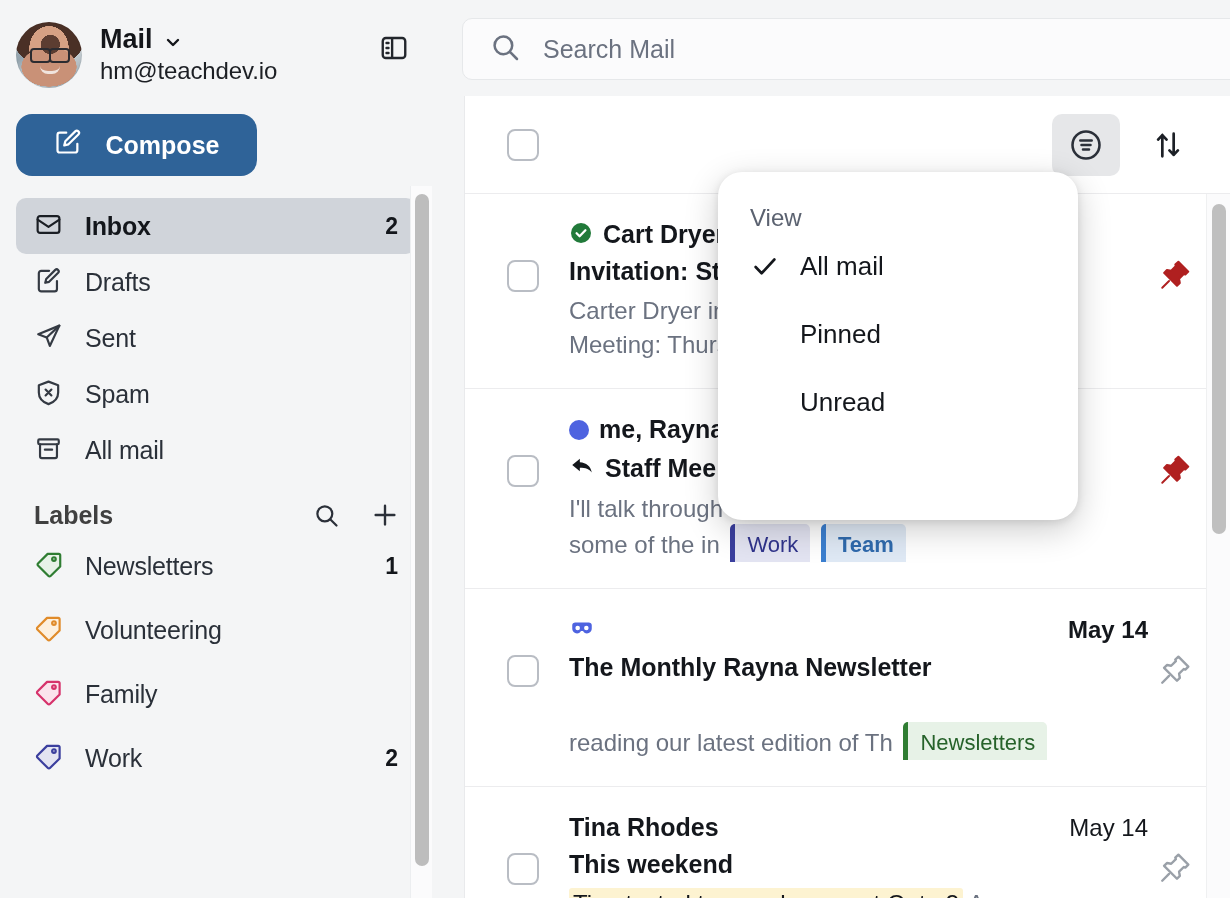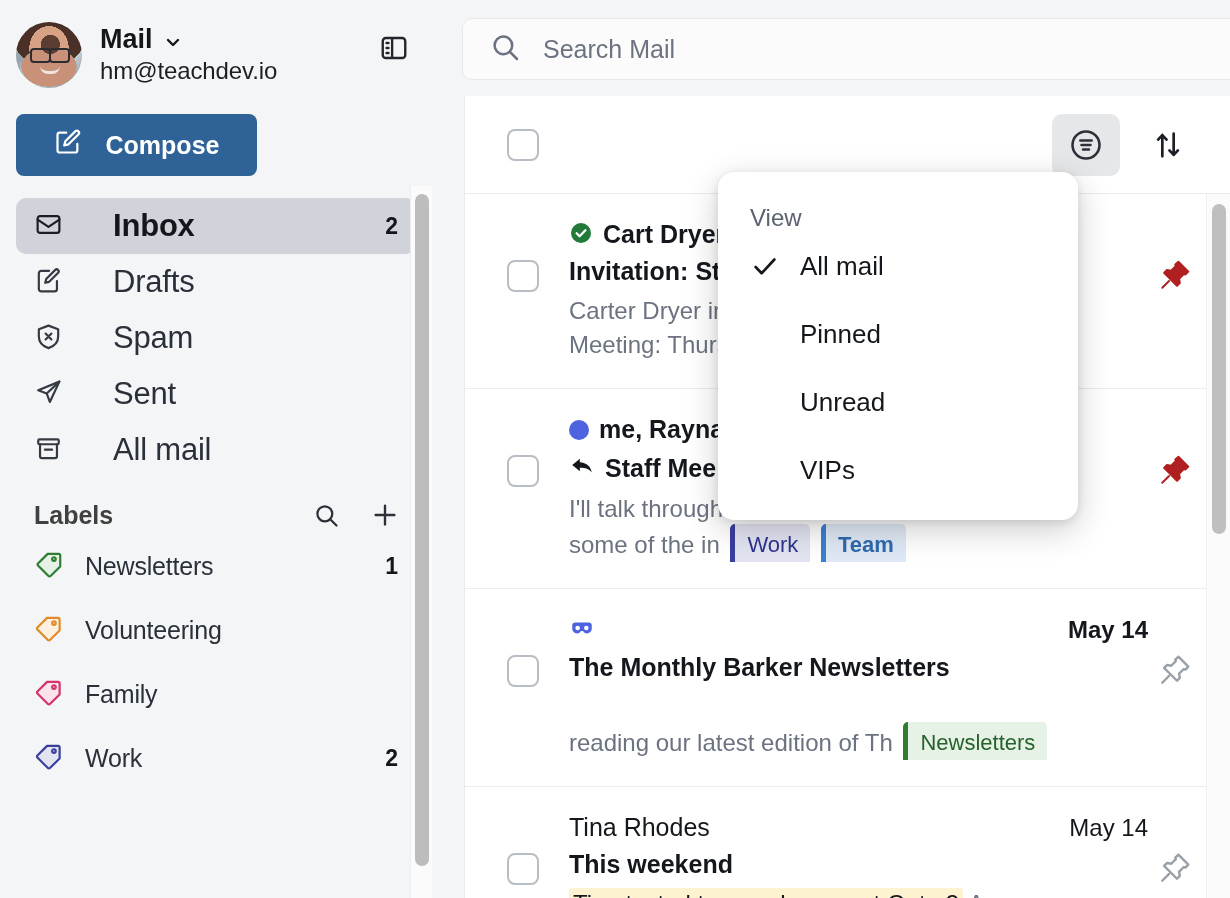--- a/index.html
+++ b/index.html
@@ -68,34 +68,34 @@
   }
   .panel-toggle {
     margin-left: auto; width: 40px; height: 40px;
     display:flex; align-items:center; justify-content:center;
     cursor: pointer; align-self: flex-start; margin-top: 14px;
   }
 
   .compose {
     margin: 18px 16px 0 16px;
     height: 62px; width: 241px;
-    background: #2f6398; color:#fff; border: none; border-radius: 8px;
+    background: #2f6398; color:#fff; border: none; border-radius: 16px;
     display:flex; align-items:center; justify-content:center; gap: 24px;
     font-size: 25px; font-weight: 700; cursor:pointer;
     font-family: "Liberation Sans", sans-serif;
   }
 
   .nav { margin-top: 22px; padding: 0 16px; }
   .nav-item {
     display:flex; align-items:center; height: 56px; padding: 0 18px;
     border-radius: 10px; cursor:pointer; gap: 22px;
     color:#2a3039;
   }
   .nav-item.active { background:#d0d4da; }
-  .nav-item .lbl { font-size: 31px; letter-spacing: -.2px; margin-left: 28px; }
+  .nav-item .lbl { font-size: 25px; letter-spacing: -.2px; }
   .nav-item.active .lbl { font-weight: 700; color:#13161b; }
   .nav-item .cnt { margin-left:auto; font-size: 23px; font-weight: 700; color:#13161b; }
 
   .labels-head {
     display:flex; align-items:center; padding: 22px 32px 4px 34px;
   }
   .labels-head .t { font-size: 25px; font-weight: 700; color:#404040; }
   .labels-head .acts { margin-left:auto; display:flex; gap: 30px; align-items:center; }
   .labels-head .acts div { cursor:pointer; display:flex; }
 
@@ -155,21 +155,21 @@
     border-bottom: 1px solid #ececee; background:#fff; cursor:pointer;
     position:relative; min-height: 174px;
   }
   .mail-row .cbx { margin-top: 40px; }
   .mail-body { flex:1 1 auto; margin-left: 30px; min-width:0; }
   .m-top { display:flex; align-items:center; gap: 10px; }
   .m-sender {
     font-size: 25px; font-weight: 700; color:#14171c; white-space:nowrap;
     overflow:hidden; text-overflow:ellipsis;
   }
-  .m-sender.plain { font-weight: 400; color:#14171c; }
+  .m-sender.plain { font-weight: 700; color:#14171c; }
   .m-date { margin-left:auto; font-size: 24px; font-weight:700; color:#14171c; white-space:nowrap; padding-left: 18px;}
   .m-date.plain { font-weight:400; }
   .m-subject {
     font-size: 25px; font-weight:700; color:#14171c; margin-top: 8px;
     white-space:nowrap; overflow:hidden; text-overflow:ellipsis;
     display:flex; align-items:center; gap: 10px;
   }
   .m-preview {
     font-size: 24px; color:#6b7280; margin-top: 8px; line-height: 1.42;
     max-height: 70px; overflow:hidden;
@@ -193,21 +193,21 @@
     background:#fbfbfc; border-left:1px solid #eff0f1;
   }
   .list-sb-thumb {
     position:absolute; left:5px; top: 10px; width: 14px; height: 330px;
     background:#bfbfbf; border-radius:7px;
   }
 
   
   .dropdown {
     position:absolute; left: 718px; top: 172px; width: 360px; height: 348px;
-    background:#fff; border-radius: 16px;
+    background:#fff; border-radius: 24px;
     box-shadow: 0 10px 34px rgba(0,0,0,.20), 0 2px 8px rgba(0,0,0,.10);
     z-index: 50; padding: 24px 0 0 0;
   }
   .dd-head { font-size: 24px; color:#5b6270; padding: 8px 0 0 32px; }
   .dd-item {
     display:flex; align-items:center; height: 68px; padding: 0 32px;
     font-size: 26px; color:#14171c; cursor:pointer;
   }
   .dd-check { width: 50px; flex:0 0 50px; display:flex; align-items:center; }
   .dd-label { }
@@ -275,35 +275,35 @@
             <path d="M19 12.5V19a2 2 0 0 1-2 2H6a2 2 0 0 1-2-2V6a2 2 0 0 1 2-2h6.5"></path>
             <path d="M17.6 3.2a1.7 1.7 0 0 1 2.4 2.4l-7.5 7.5-3.2.8.8-3.2z"></path>
           </svg>
         </span>
         <span class="lbl">Drafts</span>
       </div>
 
       <div class="nav-item">
         <span>
           <svg width="29" height="29" viewBox="0 0 24 24" fill="none" stroke="#343a43" stroke-width="1.8" stroke-linecap="round" stroke-linejoin="round">
-            <path d="M12 3l8 3v6c0 5-3.4 8.1-8 9.6C7.4 20.1 4 17 4 12V6z"></path>
-            <path d="M9.6 9.6l4.8 4.8M14.4 9.6l-4.8 4.8"></path>
+            <path d="M21 3L3.5 10.2l7 2.6 2.6 7z"></path>
+            <path d="M10.5 12.8L21 3"></path>
           </svg>
         </span>
-        <span class="lbl">Spam</span>
+        <span class="lbl">Sent</span>
       </div>
 
       <div class="nav-item">
         <span>
           <svg width="29" height="29" viewBox="0 0 24 24" fill="none" stroke="#343a43" stroke-width="1.8" stroke-linecap="round" stroke-linejoin="round">
-            <path d="M21 3L3.5 10.2l7 2.6 2.6 7z"></path>
-            <path d="M10.5 12.8L21 3"></path>
+            <path d="M12 3l8 3v6c0 5-3.4 8.1-8 9.6C7.4 20.1 4 17 4 12V6z"></path>
+            <path d="M9.6 9.6l4.8 4.8M14.4 9.6l-4.8 4.8"></path>
           </svg>
         </span>
-        <span class="lbl">Sent</span>
+        <span class="lbl">Spam</span>
       </div>
 
 
       <div class="nav-item">
         <span>
           <svg width="29" height="29" viewBox="0 0 24 24" fill="none" stroke="#343a43" stroke-width="1.8" stroke-linecap="round" stroke-linejoin="round">
             <rect x="3.5" y="4.5" width="17" height="4" rx="1"></rect>
             <path d="M5 8.5v10a1.5 1.5 0 0 0 1.5 1.5h11a1.5 1.5 0 0 0 1.5-1.5v-10"></path>
             <path d="M9 13h6"></path>
           </svg>
@@ -474,21 +474,21 @@
           <div class="m-top">
             <span>
               <svg width="26" height="26" viewBox="0 0 24 24" fill="#4e63e0">
                 <path d="M3 9.5C3 8 4.2 7 5.8 7h12.4C19.8 7 21 8 21 9.5v3C21 15 19 17 16.6 17c-1.8 0-3-.9-3.6-2.3h-2C10.4 16.1 9.2 17 7.4 17 5 17 3 15 3 12.5z"></path>
                 <circle cx="8" cy="12" r="2.1" fill="#fff"></circle>
                   <circle cx="16" cy="12" r="2.1" fill="#fff"></circle>
               </svg>
             </span>
             <span class="m-date">May 14</span>
           </div>
-          <div class="m-subject">The Monthly Barker Newsletters</div>
+          <div class="m-subject">The Monthly Rayna Newsletter</div>
           <div class="m-preview">
             <br>
             <span>reading our latest edition of Th</span>
             <span class="chip newsletters">Newsletters</span>
           </div>
         </div>
         <div class="m-pin">
           <svg width="34" height="34" viewBox="0 0 24 24" fill="none" stroke="#9aa0a8" stroke-width="1.7" stroke-linejoin="round">
             <path d="M14.4 2.6l7 7-2.1 2.1-1.1-.4-3.3 3.3.5 3-2 2-9.1-9.1 2-2 3 .5L12.6 5.7l-.4-1.1z"></path>
             <path d="M7.8 16.2L3 21" stroke-linecap="round"></path>
@@ -538,19 +538,15 @@
     <div class="dd-item">
       <span class="dd-check"></span>
       <span class="dd-label">Pinned</span>
     </div>
 
     <div class="dd-item">
       <span class="dd-check"></span>
       <span class="dd-label">Unread</span>
     </div>
 
-    <div class="dd-item">
-      <span class="dd-check"></span>
-      <span class="dd-label">VIPs</span>
-    </div>
   </div>
 
 </div>
 
 </body></html>

